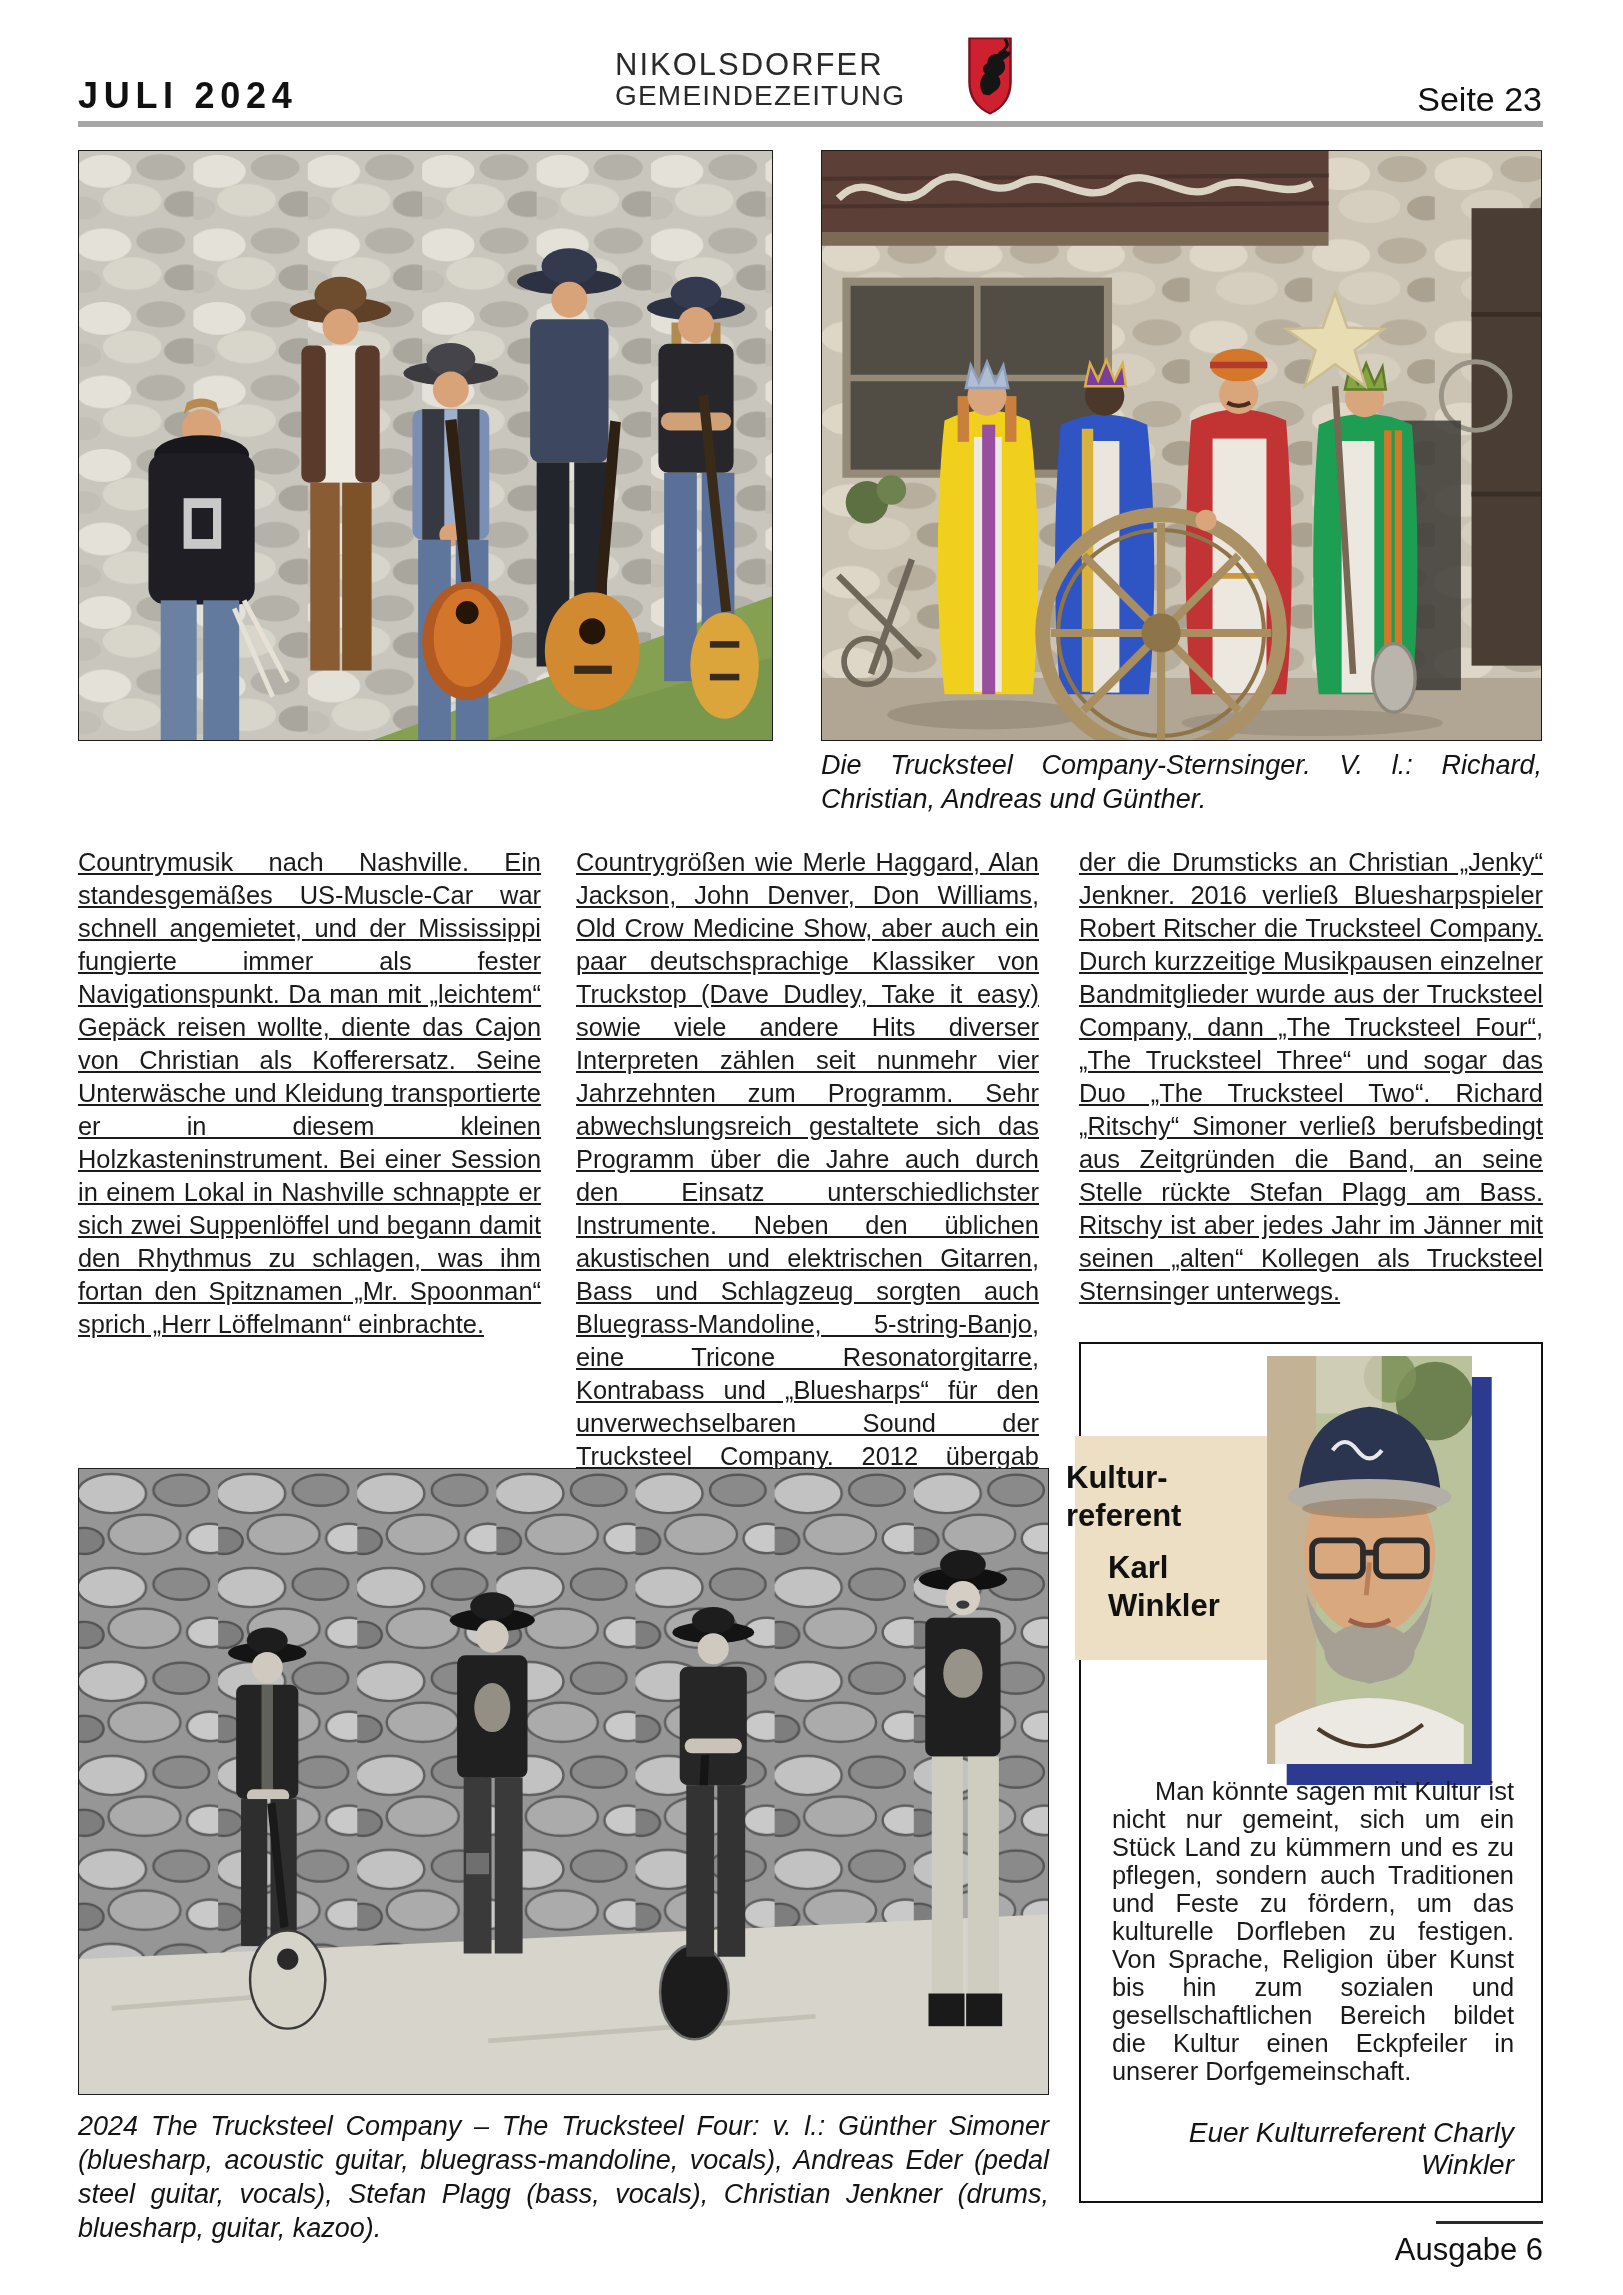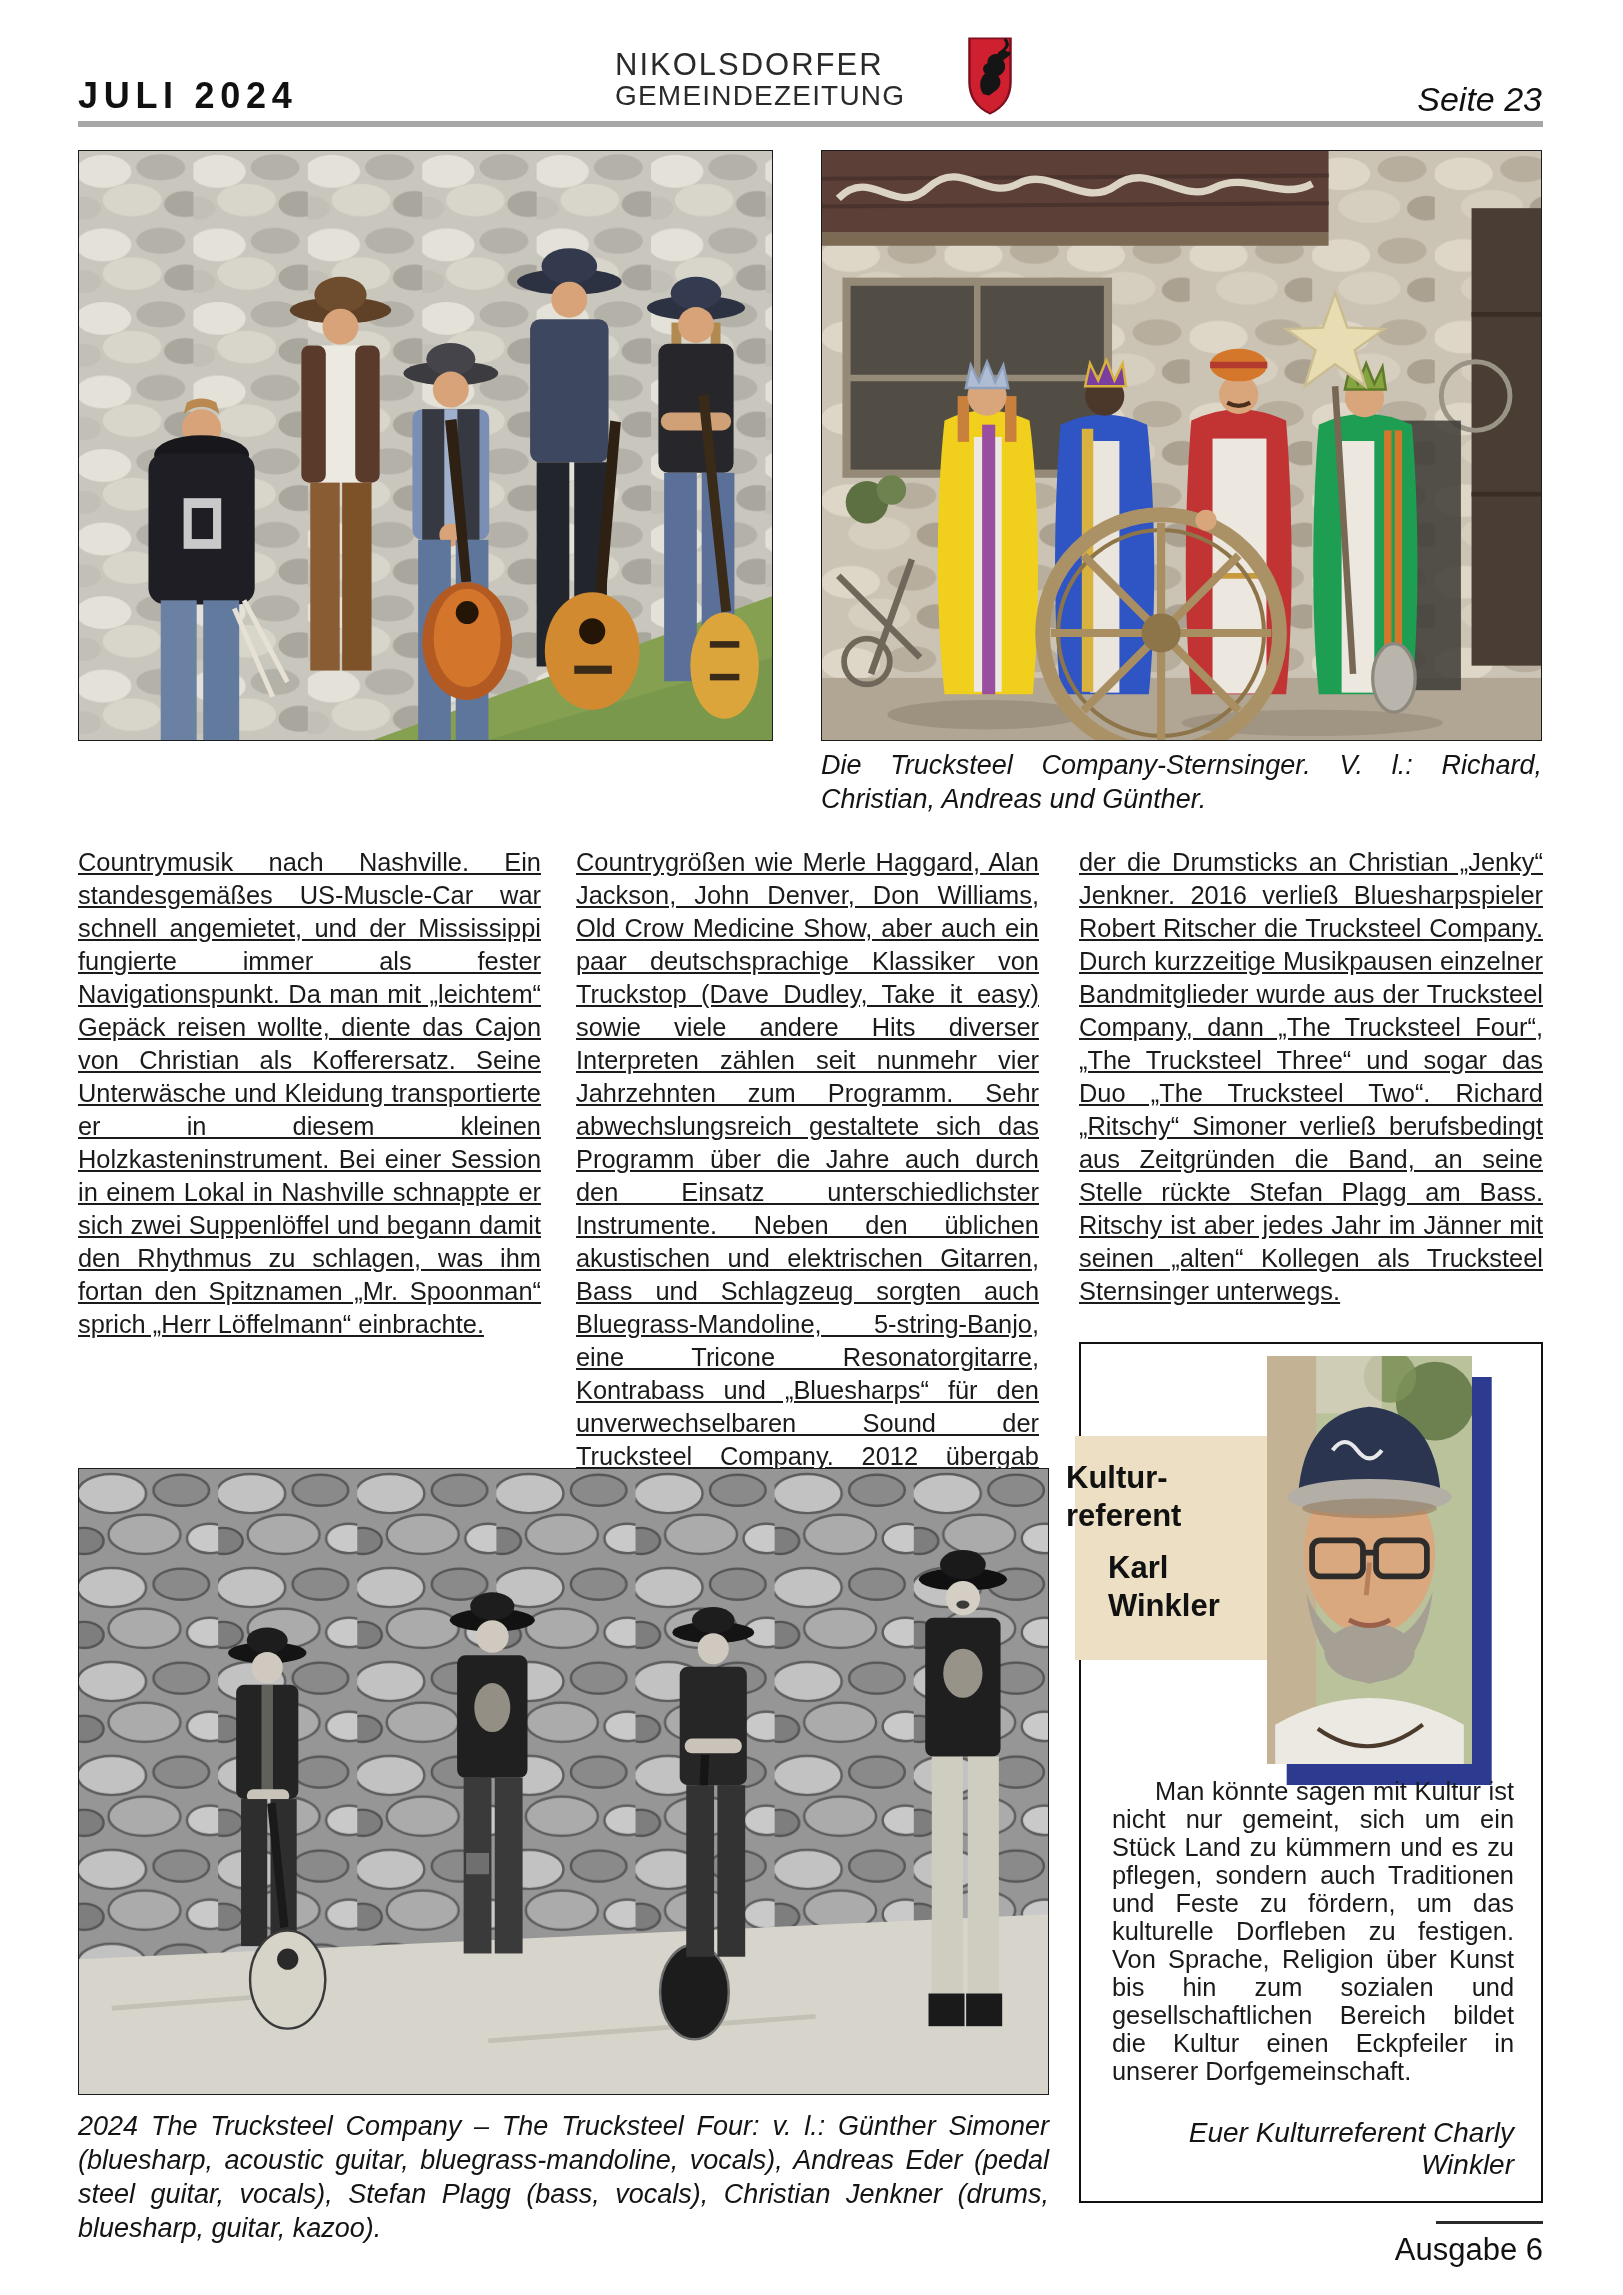--- a/index.html
+++ b/index.html
@@ -42,21 +42,21 @@
   </div>
 
   <div class="abs" style="left:967px;top:36px;width:46px;height:80px;">
     <svg viewBox="0 0 56 132" preserveAspectRatio="none" style="width:100%;height:100%;">
       <path d="M3,4 H53 V76 Q53,112 28,128 Q3,112 3,76 Z" fill="#cf2030" stroke="#801020" stroke-width="3"></path>
       <path d="M20,96 C14,86 15,70 22,62 C18,56 19,48 25,45 C24,36 30,28 37,30 C39,22 47,20 49,26 C52,24 55,28 51,33 L44,40 C49,50 46,62 38,66 C43,75 41,86 33,92 L27,98 Z" fill="#151515"></path>
       <path d="M44,24 q9,-10 2,-19" stroke="#151515" stroke-width="4" fill="none"></path>
     </svg>
   </div>
 
-  <div class="abs page-label" style="left:1312px;top:80px;width:230px;font-style:italic;">Seite 23</div>
+  <div class="abs page-label" style="left:1312px;top:80px;width:230px;">Seite 23</div>
 
   <div class="abs hdr-rule" style="left:78px;top:121px;width:1465px;"></div>
 
   <div class="abs photo-frame" style="left:78px;top:150px;width:695px;height:591px;">
     <svg viewBox="0 0 848 721" preserveAspectRatio="none">
       <defs>
         <pattern id="wall1" width="140" height="90" patternUnits="userSpaceOnUse">
           <rect width="140" height="90" fill="#c9c6bd"></rect>
           <ellipse cx="30" cy="25" rx="34" ry="20" fill="#e3e1d8"></ellipse>
           <ellipse cx="100" cy="20" rx="30" ry="16" fill="#b4b2a8"></ellipse>

